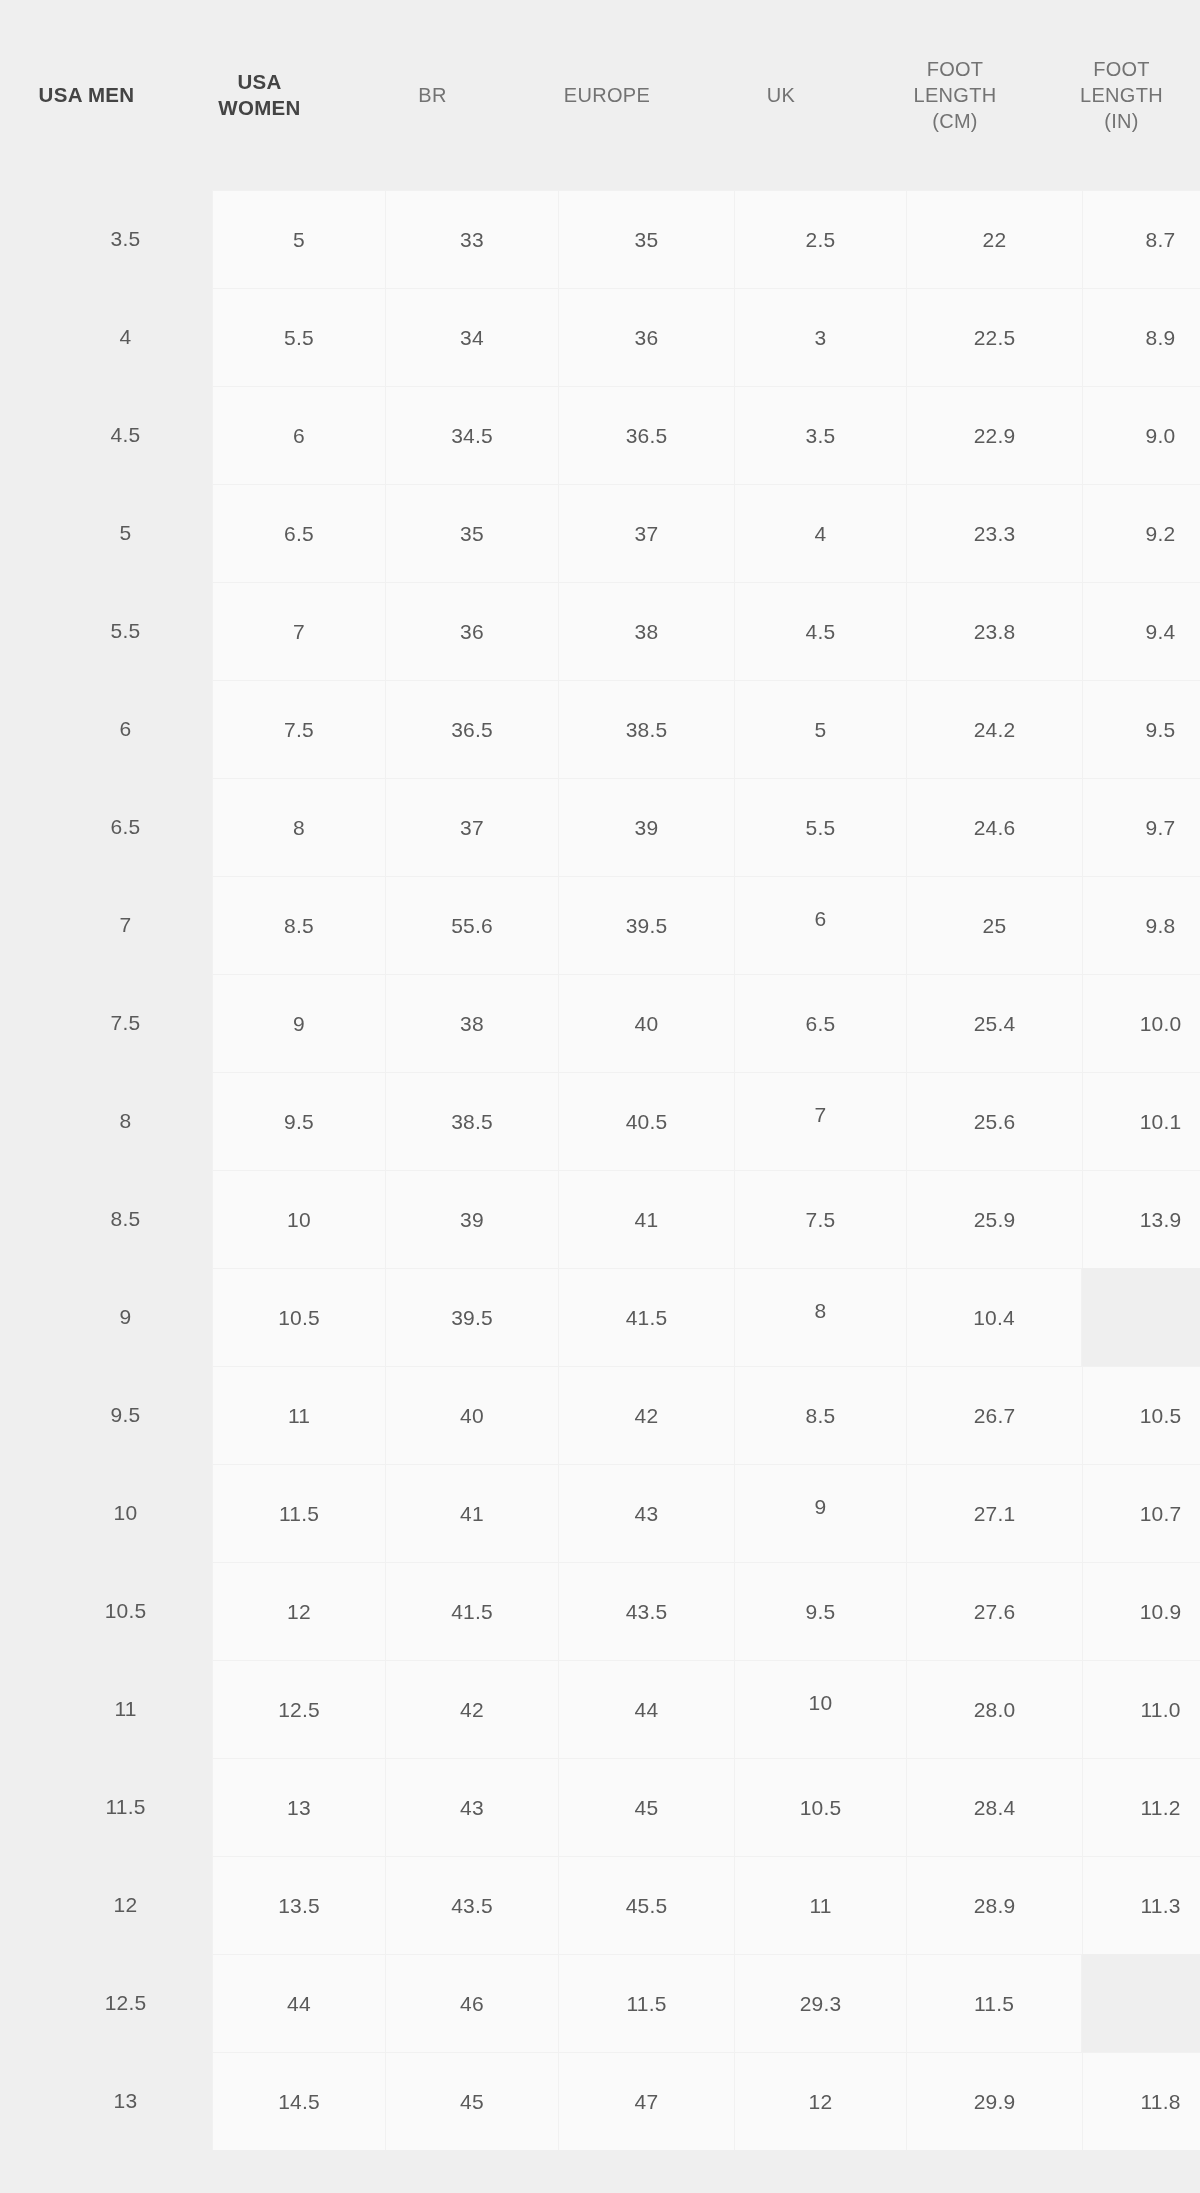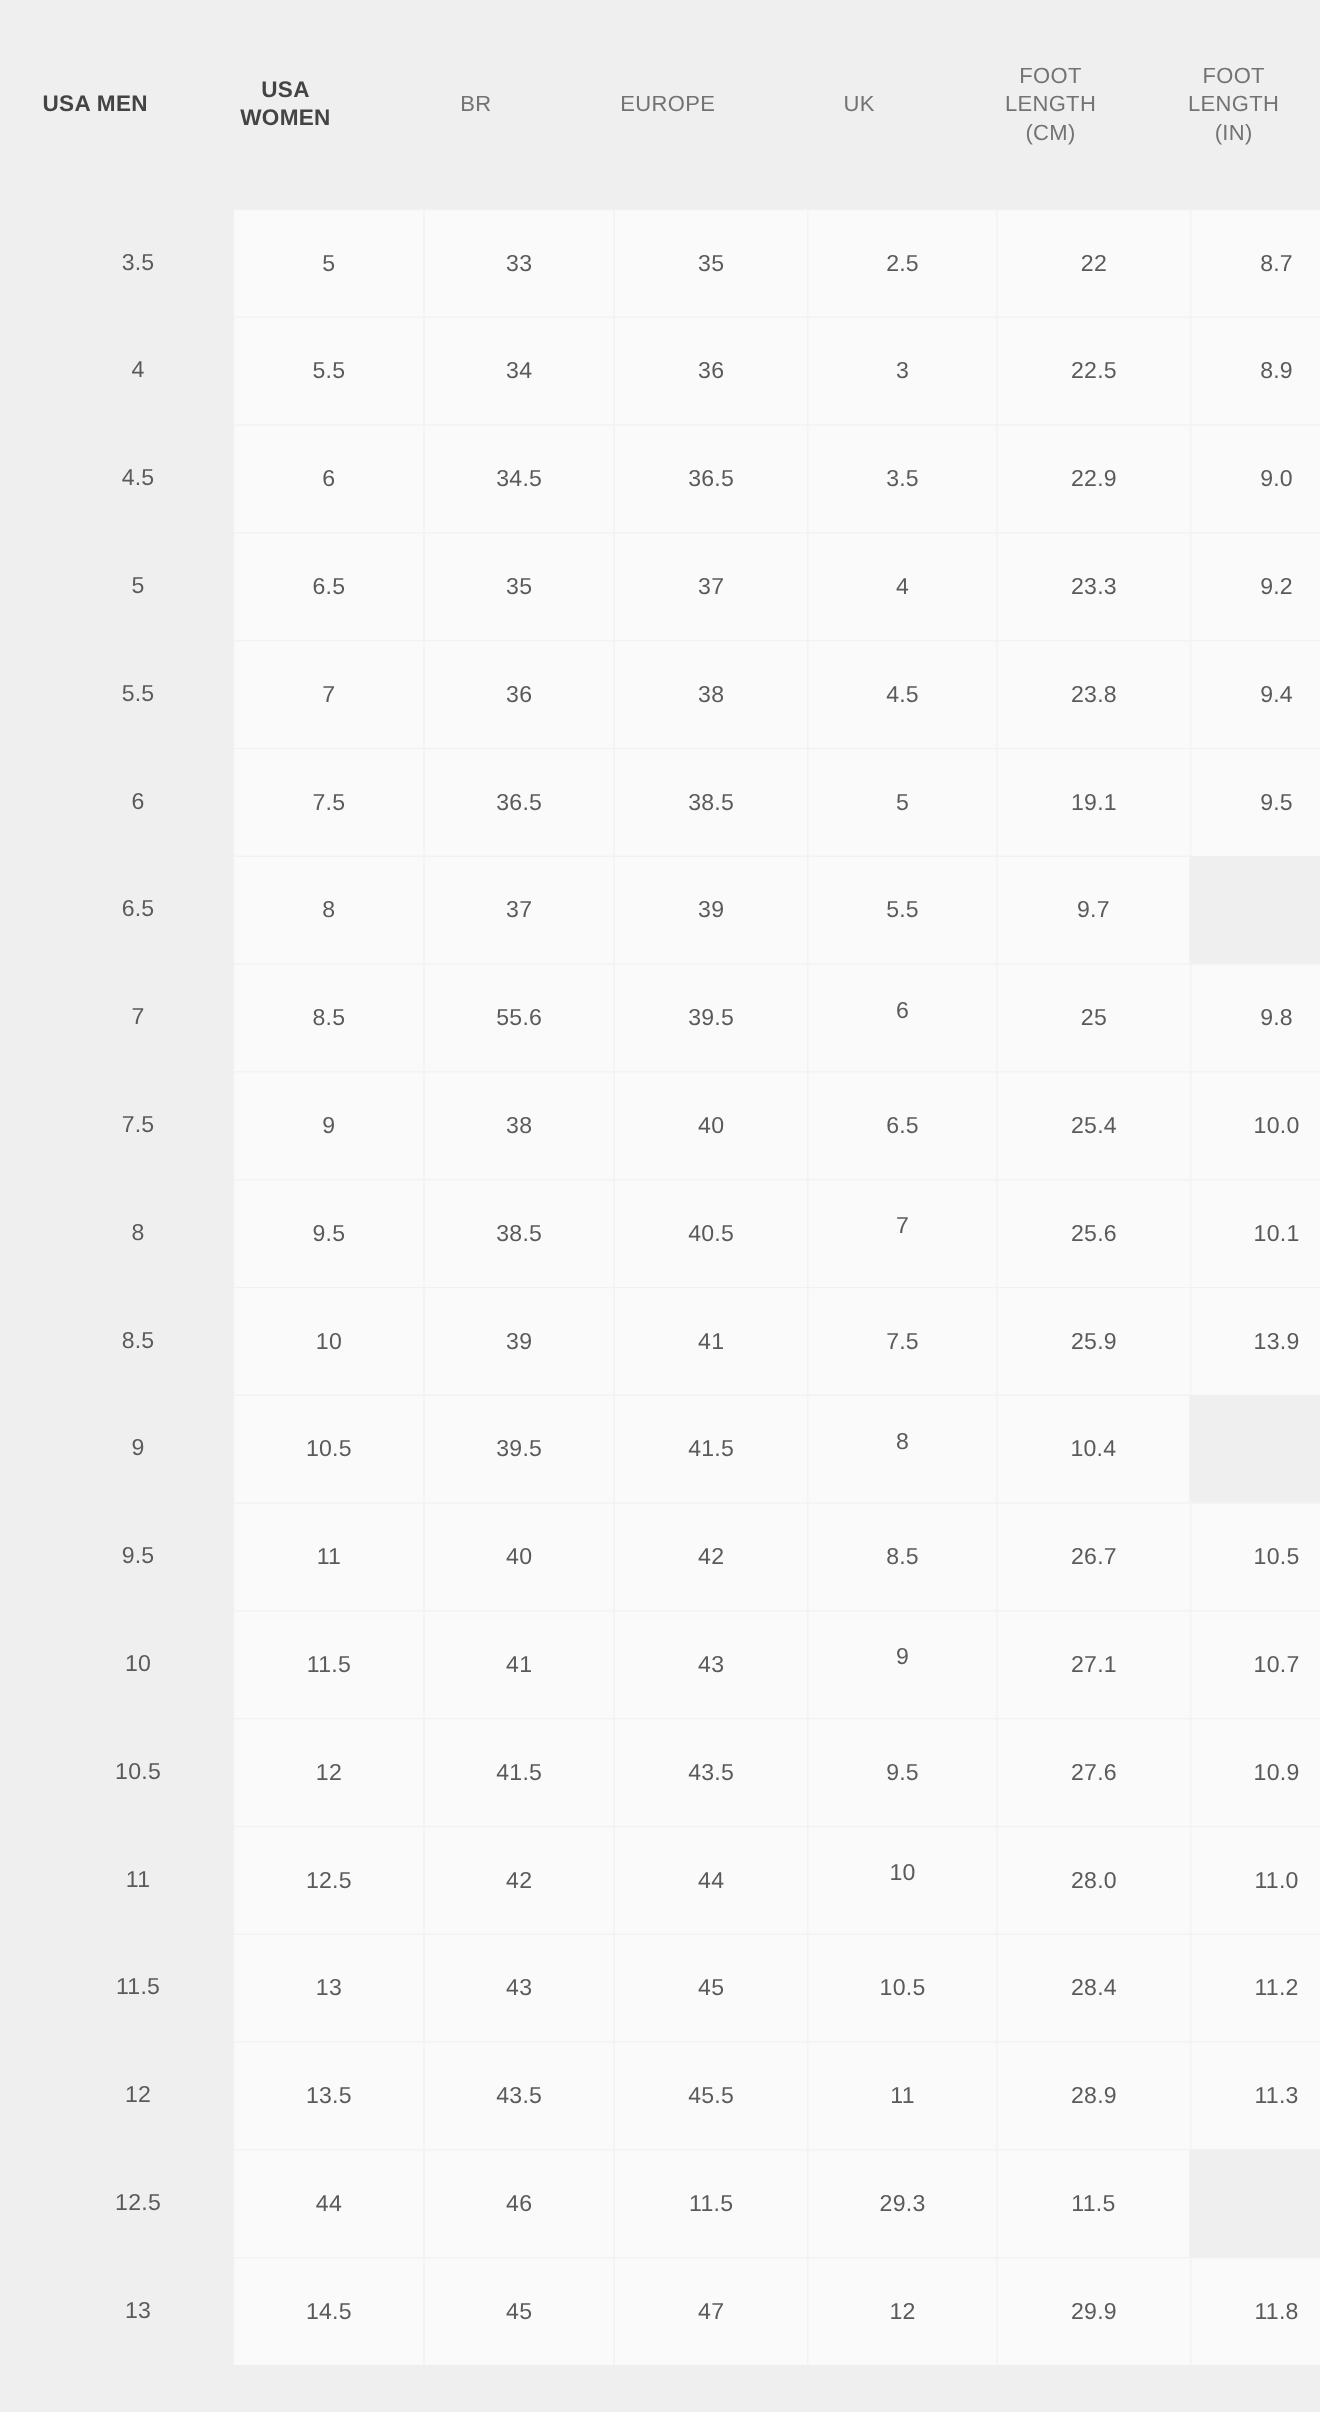--- a/index.html
+++ b/index.html
@@ -167,29 +167,30 @@
         <div class="td c5">4.5</div>
         <div class="td c6">23.8</div>
         <div class="td c7">9.4</div>
       </div>
       <div class="row trow">
         <div class="td c1 rowhead">6</div>
         <div class="td c2">7.5</div>
         <div class="td c3">36.5</div>
         <div class="td c4">38.5</div>
         <div class="td c5">5</div>
-        <div class="td c6">19.1</div>
+        <div class="td c6">24.2</div>
         <div class="td c7">9.5</div>
       </div>
       <div class="row trow">
         <div class="td c1 rowhead">6.5</div>
         <div class="td c2">8</div>
         <div class="td c3">37</div>
         <div class="td c4">39</div>
         <div class="td c5">5.5</div>
+        <div class="td c6">24.6</div>
         <div class="td c7">9.7</div>
       </div>
       <div class="row trow">
         <div class="td c1 rowhead">7</div>
         <div class="td c2">8.5</div>
         <div class="td c3">55.6</div>
         <div class="td c4">39.5</div>
         <div class="td c5 raised">6</div>
         <div class="td c6">25</div>
         <div class="td c7">9.8</div>

